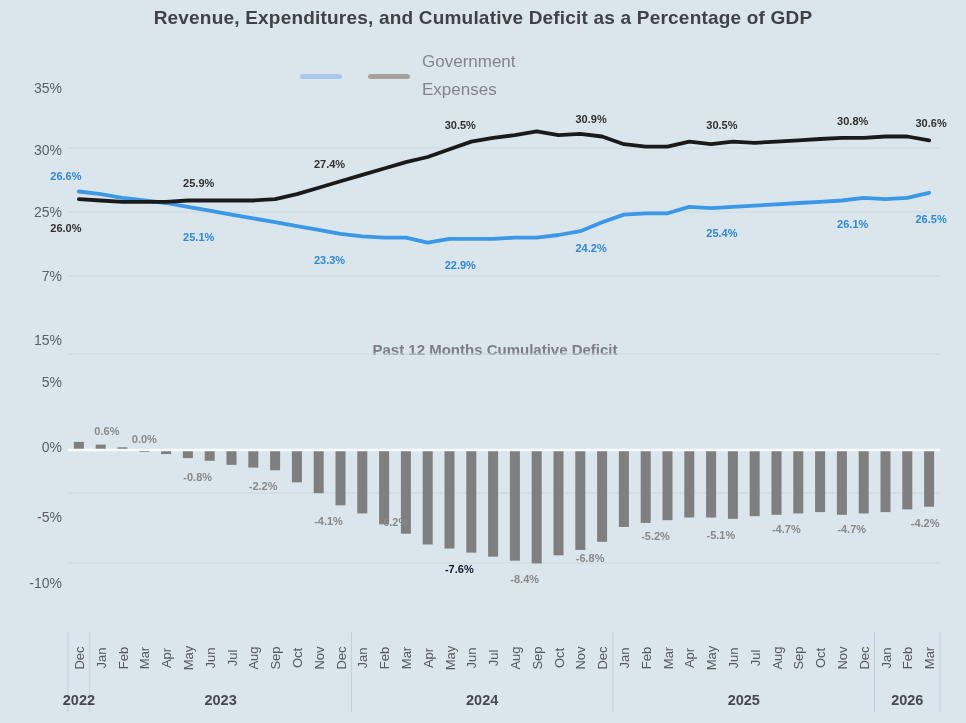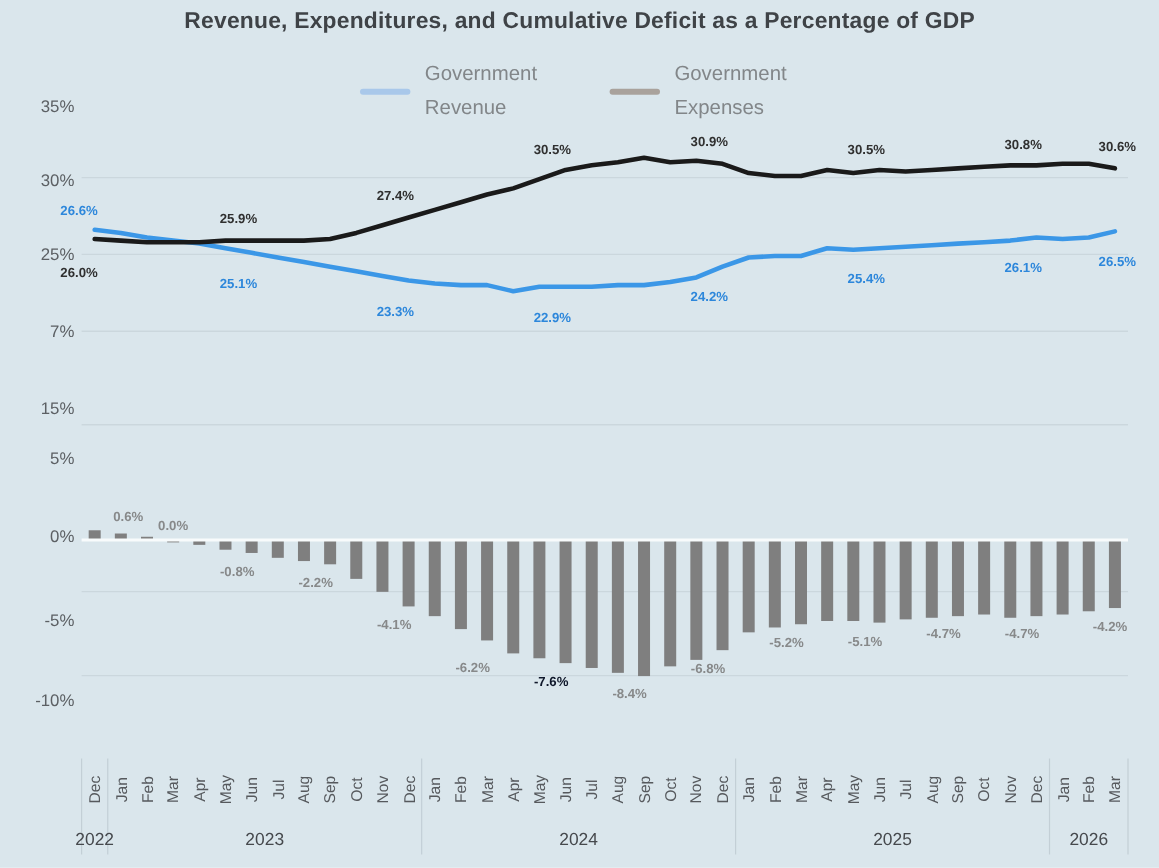--- a/index.html
+++ b/index.html
@@ -14,39 +14,39 @@
   .deficit-subtitle{position:absolute;left:495px;top:349px;transform:translate(-50%,-50%);
     font-size:15px;font-weight:600;color:#7b7f83;white-space:nowrap;}
   #plot{position:absolute;left:0;top:0;}
   .pt-label{position:absolute;font-size:11px;font-weight:600;white-space:nowrap;
     transform:translate(-50%,-50%);}
   .y-tick{position:absolute;right:904px;transform:translateY(-50%);font-size:14px;
     color:#5c6064;white-space:nowrap;}
   .month-label{position:absolute;font-size:13px;color:#56595d;white-space:nowrap;
     transform:translate(-50%,-50%) rotate(-90deg);}
   .year-label{position:absolute;font-size:14.5px;color:#46494d;white-space:nowrap;
-    transform:translate(-50%,-50%);}
+    transform:translate(-50%,-50%);font-weight:bold;}
 </style>
 </head>
 <body>
 
 <div id="stage" style="background: rgb(218, 230, 236);">
   <div class="chart-title">Revenue, Expenditures, and Cumulative Deficit as a Percentage of GDP</div>
 
   <div class="legend">
     <div class="legend-item">
       <span class="swatch" id="sw0" style="background: rgb(169, 200, 234);"></span>
-      <span class="legend-label">Government Revenue</span>
     </div>
     <div class="legend-item">
       <span class="swatch" id="sw1" style="background: rgb(169, 162, 156);"></span>
       <span class="legend-label">Government Expenses</span>
     </div>
   </div>
 
+  <div class="deficit-subtitle">Past 12 Months Cumulative Deficit</div>
 
   <svg id="plot" width="966" height="723">
       <line x1="68" x2="940" y1="148" y2="148" stroke="#cbd7dd" stroke-width="1.2"></line>
       <line x1="68" x2="940" y1="212" y2="212" stroke="#cbd7dd" stroke-width="1.2"></line>
       <line x1="68" x2="940" y1="276" y2="276" stroke="#cbd7dd" stroke-width="1.2"></line>
       <line x1="68" x2="940" y1="354" y2="354" stroke="#cbd7dd" stroke-width="1.2"></line>
       <line x1="68" x2="940" y1="493" y2="493" stroke="#cbd7dd" stroke-width="1.2"></line>
       <line x1="68" x2="940" y1="563" y2="563" stroke="#cbd7dd" stroke-width="1.2"></line>
       <line x1="68" x2="68" y1="632" y2="712" stroke="#c3cfd6" stroke-width="1"></line>
       <line x1="89.8" x2="89.8" y1="632" y2="712" stroke="#c3cfd6" stroke-width="1"></line>
@@ -167,21 +167,21 @@
       <div class="pt-label" style="left: 460.3px; top: 124.6px; color: rgb(48, 48, 48);">30.5%</div>
       <div class="pt-label" style="left: 591.1px; top: 119.48px; color: rgb(48, 48, 48);">30.9%</div>
       <div class="pt-label" style="left: 721.9px; top: 124.6px; color: rgb(48, 48, 48);">30.5%</div>
       <div class="pt-label" style="left: 852.7px; top: 120.76px; color: rgb(48, 48, 48);">30.8%</div>
       <div class="pt-label" style="left: 931.1px; top: 123.32px; color: rgb(48, 48, 48);">30.6%</div>
       <div class="pt-label" style="left: 78.9px; top: 430.9px; color: rgb(135, 137, 138); margin-left: 28px;">0.6%</div>
       <div class="pt-label" style="left: 144.3px; top: 439px; color: rgb(135, 137, 138);">0.0%</div>
       <div class="pt-label" style="left: 197.7px; top: 476.8px; color: rgb(135, 137, 138);">-0.8%</div>
       <div class="pt-label" style="left: 263.1px; top: 486.25px; color: rgb(135, 137, 138);">-2.2%</div>
       <div class="pt-label" style="left: 328.5px; top: 521.35px; color: rgb(135, 137, 138);">-4.1%</div>
-      <div class="pt-label" style="left: 393.9px; top: 557px; color: rgb(135, 137, 138);">-6.2%</div>
+      <div class="pt-label" style="left: 393.9px; top: 522px; color: rgb(135, 137, 138);">-6.2%</div>
       <div class="pt-label" style="left: 459.3px; top: 568.6px; color: #0f172a;">-7.6%</div>
       <div class="pt-label" style="left: 524.7px; top: 579.4px; color: rgb(135, 137, 138);">-8.4%</div>
       <div class="pt-label" style="left: 590.1px; top: 557.8px; color: rgb(135, 137, 138);">-6.8%</div>
       <div class="pt-label" style="left: 655.5px; top: 536.2px; color: rgb(135, 137, 138);">-5.2%</div>
       <div class="pt-label" style="left: 720.9px; top: 534.85px; color: rgb(135, 137, 138);">-5.1%</div>
       <div class="pt-label" style="left: 786.3px; top: 529.45px; color: rgb(135, 137, 138);">-4.7%</div>
       <div class="pt-label" style="left: 851.7px; top: 529.45px; color: rgb(135, 137, 138);">-4.7%</div>
       <div class="pt-label" style="left: 925.1px; top: 522.7px; color: rgb(135, 137, 138);">-4.2%</div>
     </div>
 </div>

